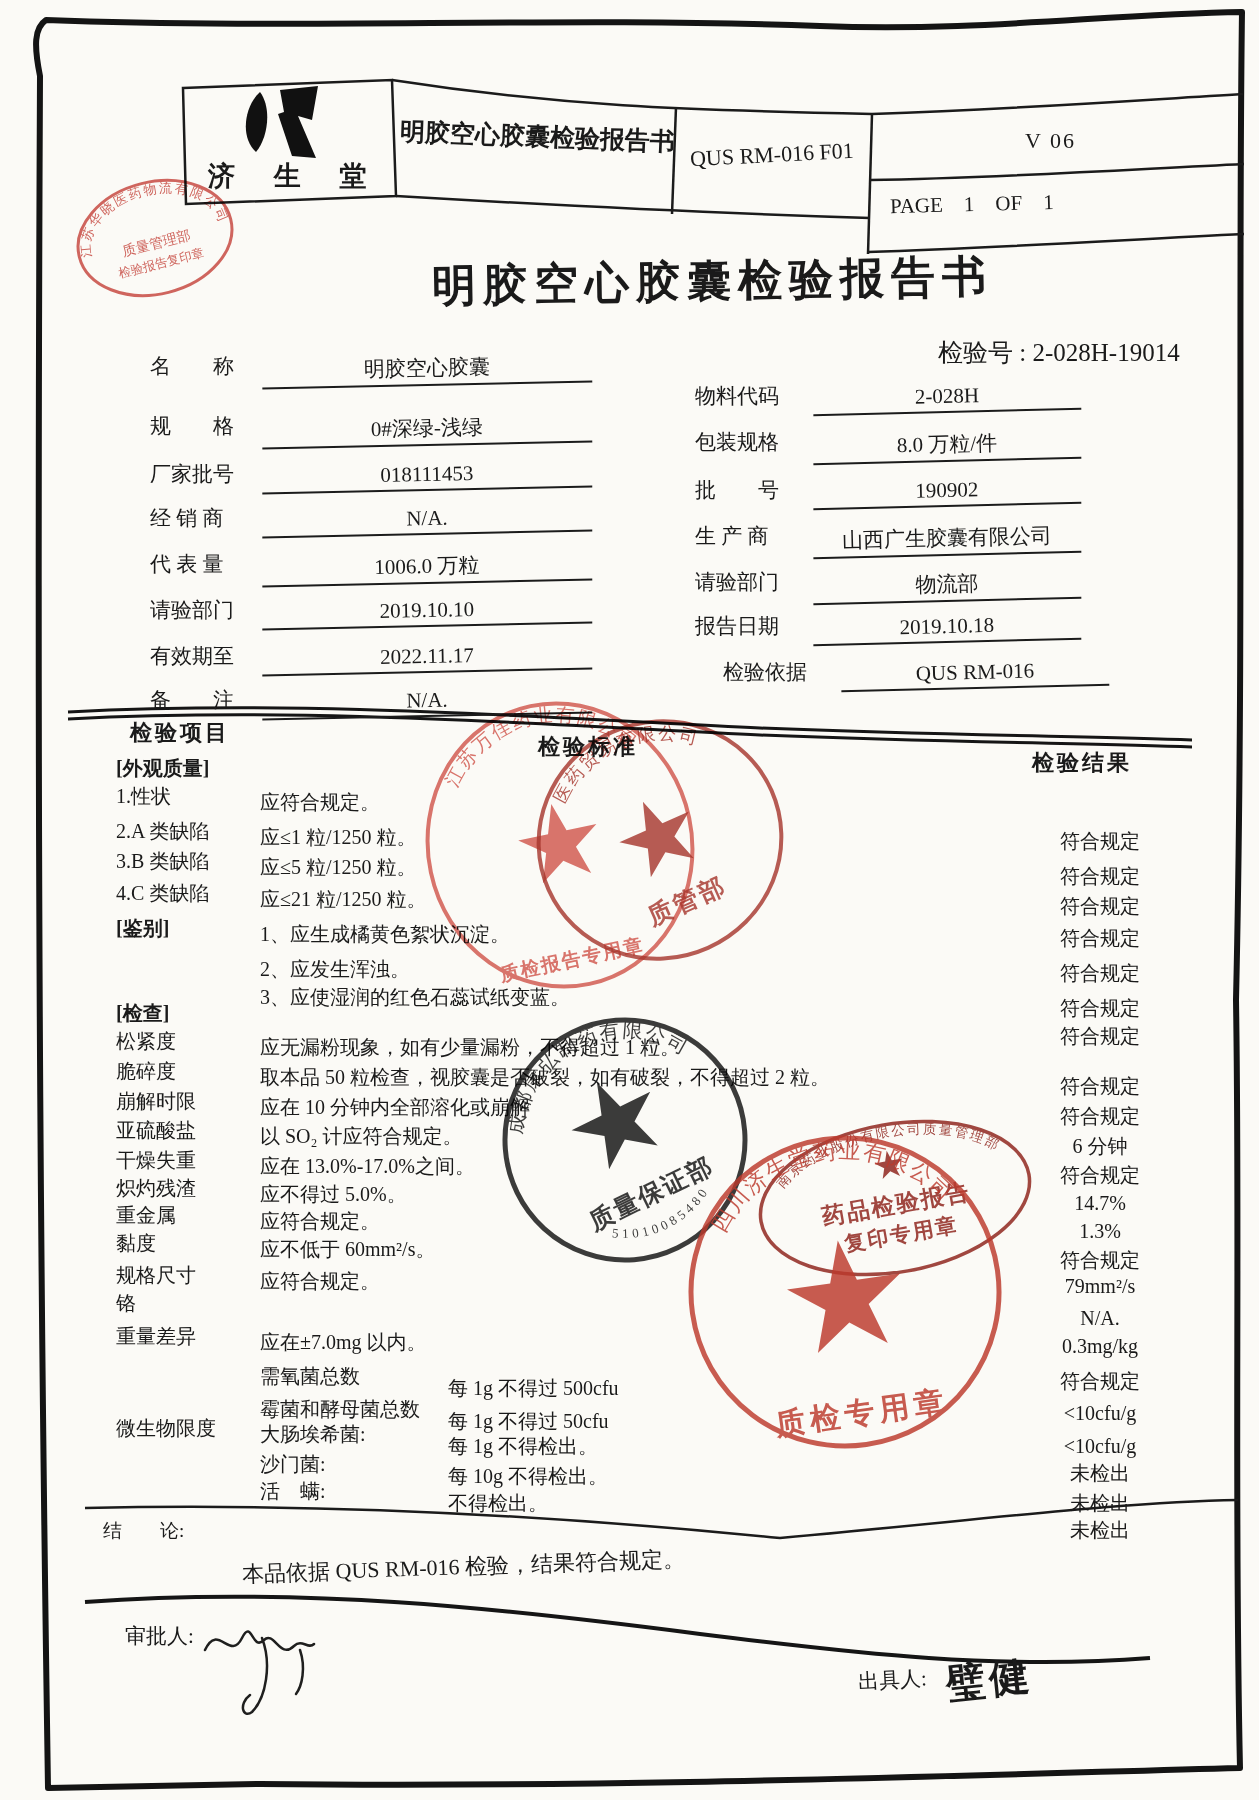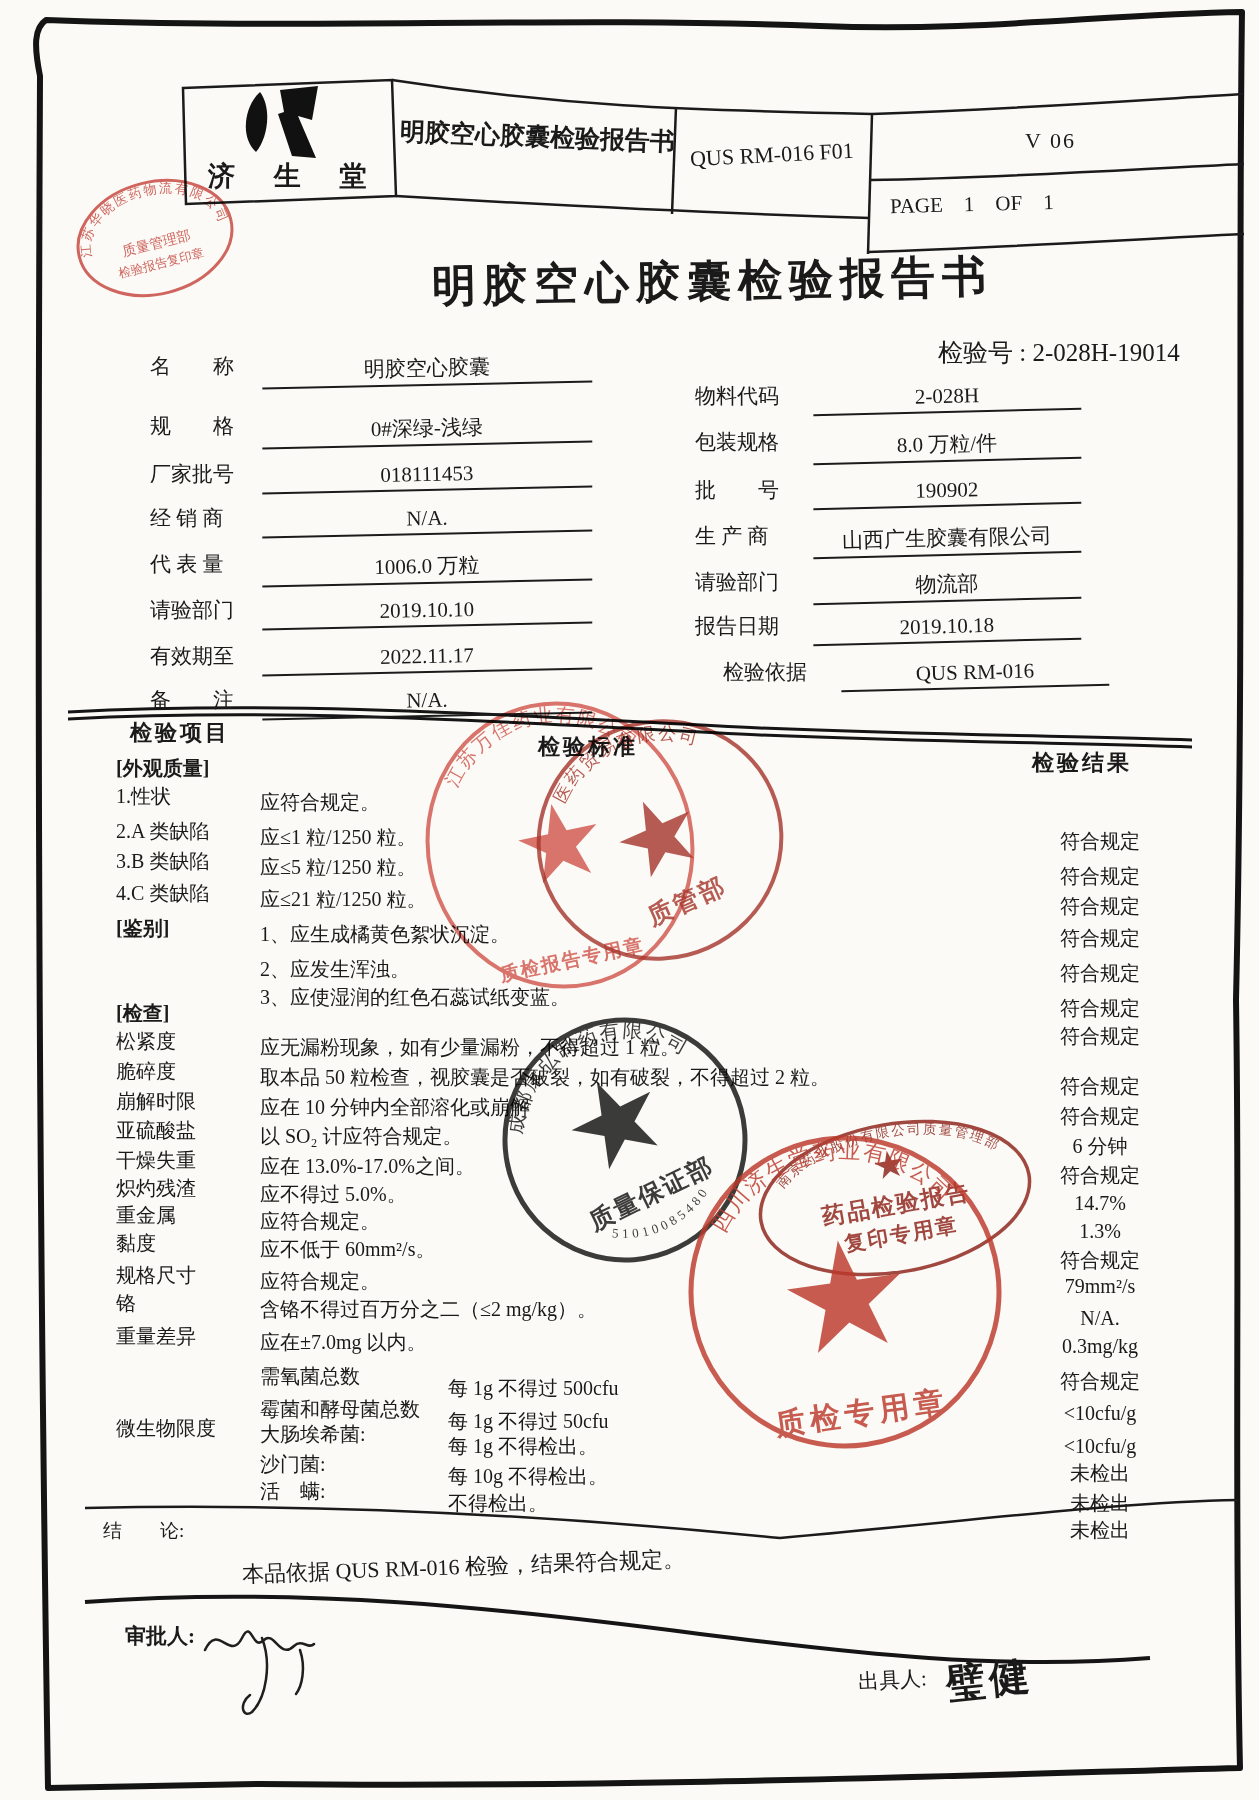--- a/index.html
+++ b/index.html
@@ -208,21 +208,20 @@
           <span class="cr">79mm²/s</span>
         </div>
       <div class="trow" style="top:1262px">
           <span class="ci">规格尺寸</span>
           <span class="cs">应符合规定。</span>
           <span class="cs2"></span>
           <span class="cr">N/A.</span>
         </div>
       <div class="trow" style="top:1290px">
           <span class="ci">铬</span>
-          <span class="cs">含铬不得过百万分之二（≤2 mg/kg）。</span>
           <span class="cs2"></span>
           <span class="cr">0.3mg/kg</span>
         </div>
       <div class="trow" style="top:1323px">
           <span class="ci">重量差异</span>
           <span class="cs">应在±7.0mg 以内。</span>
           <span class="cs2"></span>
           <span class="cr">符合规定</span>
         </div>
       <div class="trow" style="top:1357px">
@@ -253,21 +252,21 @@
           <span class="ci"></span>
           <span class="cs">活　螨:</span>
           <span class="cs2">不得检出。</span>
           <span class="cr">未检出</span>
         </div>
     </div>
 
     <div class="abs concl-label" style="left:103px;top:1518px;">结　　论:</div>
     <div class="abs concl-text" style="left:242px;top:1552px;">本品依据 QUS RM-016 检验，结果符合规定。</div>
 
-    <div class="abs sig-label" style="left:125px;top:1622px;font-weight:bold;">审批人:</div>
+    <div class="abs sig-label" style="left:125px;top:1622px;">审批人:</div>
     <div class="abs sig-label" style="left:858px;top:1666px;transform:rotate(-3deg);">出具人:</div>
     <div class="abs sig-text" style="left:945px;top:1652px;">璧健</div>
   </div>
 
   <svg id="stamps" class="layer" width="1259" height="1800" viewBox="0 0 1259 1800">
 
     <g transform="rotate(-14 155 238)" fill="#c8423a" opacity="0.8">
       <ellipse cx="155" cy="238" rx="78" ry="56" fill="none" stroke="#c8423a" stroke-width="3"></ellipse>
       <path id="arcA" d="M 89,238 A 66,44 0 1 1 221,238 A 66,44 0 1 1 89,238" fill="none"></path>
       <text class="st-arc" font-size="13" letter-spacing="1"><textPath href="#arcA" startOffset="25%" text-anchor="middle">江苏华晓医药物流有限公司</textPath></text>

